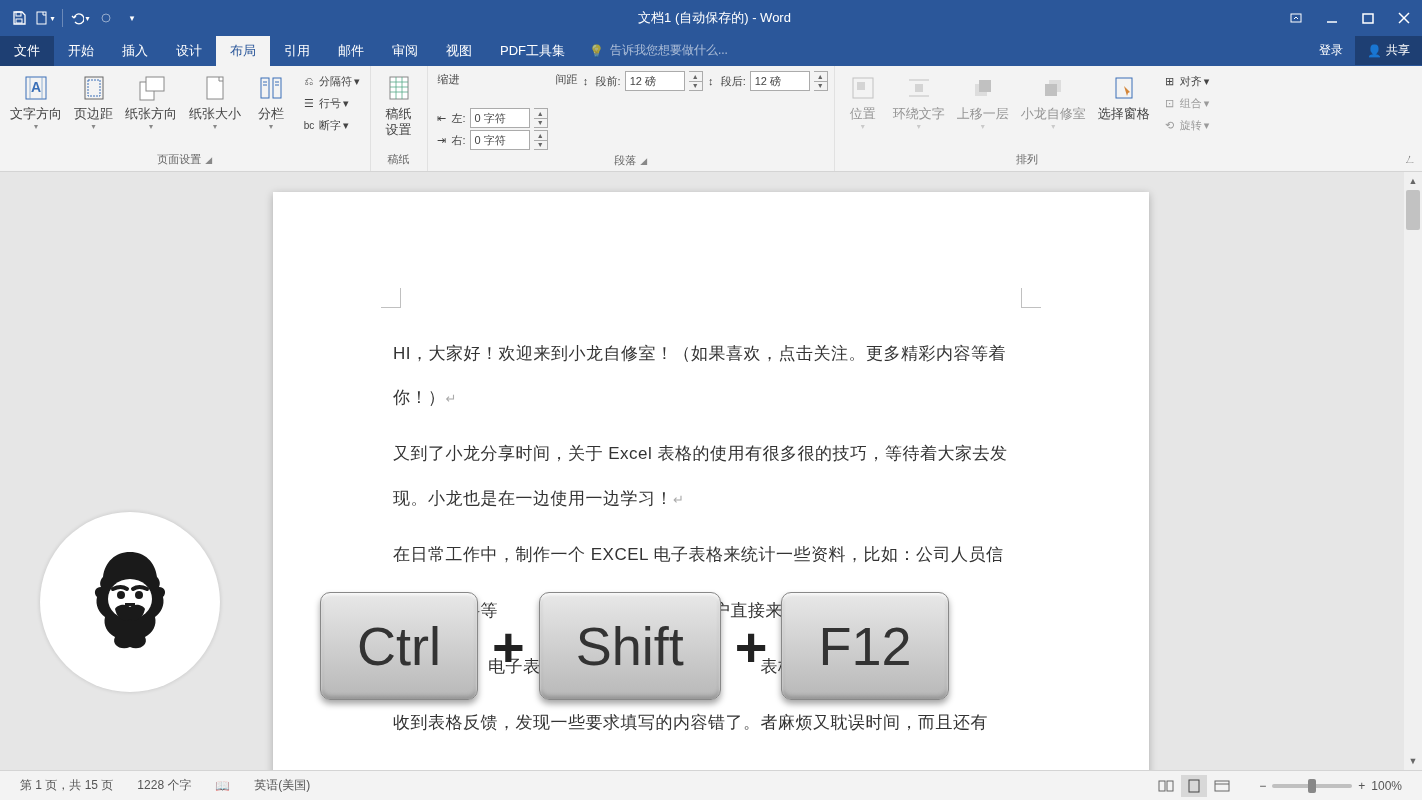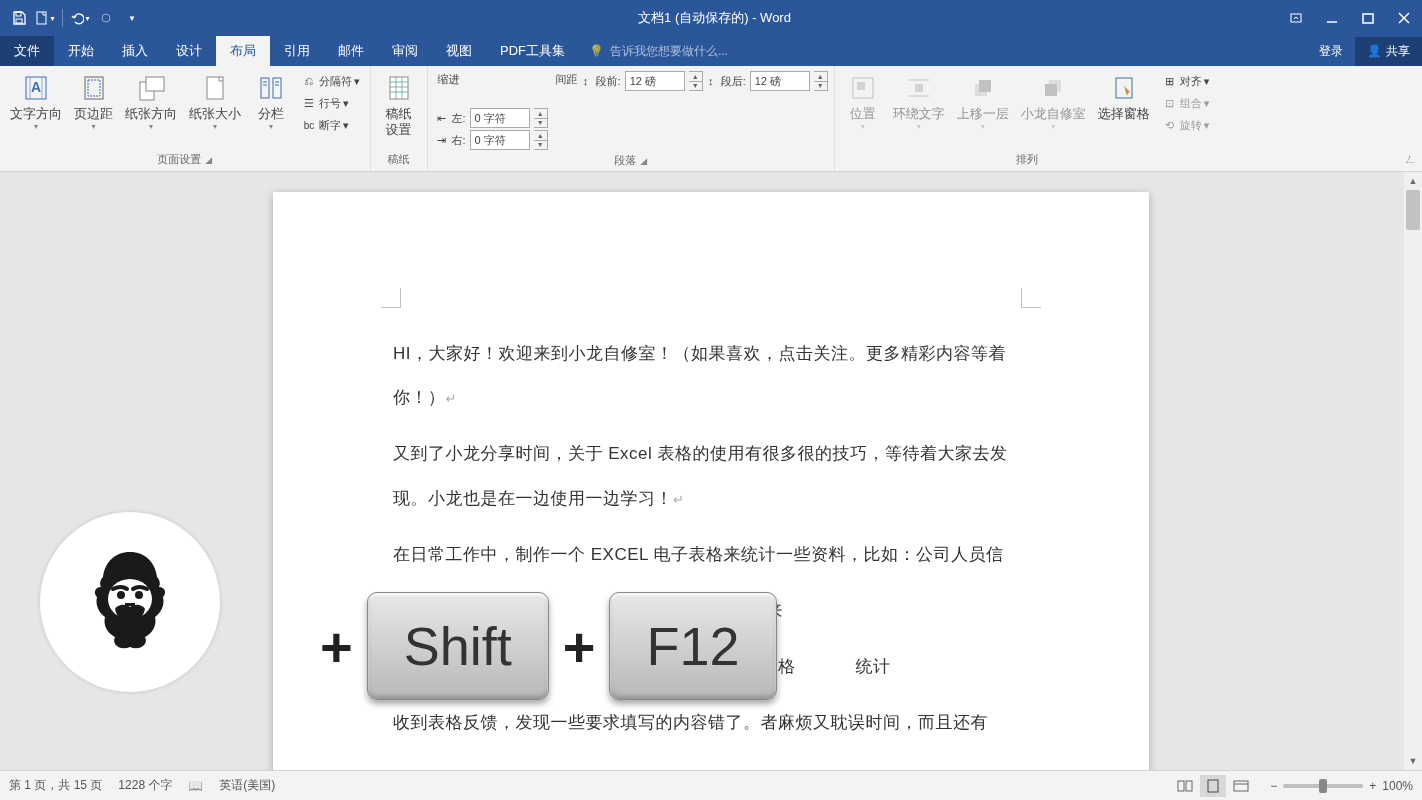--- a/index.html
+++ b/index.html
@@ -8,21 +8,21 @@
 
 .titlebar { height: 36px; background: #2b579a; display: flex; align-items: center; color: #fff; font-size: 12px; }
 .qat { display: flex; align-items: center; gap: 4px; padding: 0 8px; }
 .qat-item { width: 22px; height: 22px; display: flex; align-items: center; justify-content: center; cursor: pointer; border-radius: 2px; }
 .qat-sep { width: 1px; height: 18px; background: rgba(255,255,255,0.3); margin: 0 2px; }
 .title-text { flex: 1; text-align: center; font-size: 13px; }
 .winbtns { display: flex; }
 .winbtn { width: 36px; height: 36px; display: flex; align-items: center; justify-content: center; cursor: pointer; }
 
 
-.tabbar { height: 30px; background: #2b579a; display: flex; align-items: center; color: #fff; font-size: 13px; }
+.tabbar { height: 30px; background: #2b579a; display: flex; align-items: flex-start; color: #fff; font-size: 13px; }
 .tab { padding: 6px 14px; cursor: pointer; }
 .tab.active { background: #f3f3f3; color: #2b579a; }
 .tab.file { background: #1e3f73; }
 .tellme { padding: 6px 10px; color: rgba(255,255,255,0.6); display: flex; align-items: center; gap: 6px; font-size: 12px; }
 .tabright { margin-left: auto; display: flex; align-items: center; }
 .tabright .rbtn { padding: 6px 12px; cursor: pointer; font-size: 12px; }
 .tabright .share { background: #1e3f73; display: flex; align-items: center; gap: 4px; }
 
 
 .ribbon { height: 106px; background: #f3f3f3; border-bottom: 1px solid #d4d4d4; display: flex; position: relative; }
@@ -67,21 +67,21 @@
 .watermark { position: absolute; bottom: 48px; left: 30px; width: 200px; height: 240px; display: flex; flex-direction: column; align-items: center; pointer-events: none; }
 .watermark .circle { width: 180px; height: 180px; border-radius: 50%; background: #fff; display: flex; align-items: center; justify-content: center; box-shadow: 0 0 4px rgba(0,0,0,0.15); }
 .watermark .brandtext { font-size: 30px; font-family: "KaiTi","STKaiti",serif; color: #222; margin-top: 4px; }
 
 
 .keyoverlay { position: absolute; top: 592px; left: 320px; display: flex; align-items: center; gap: 14px; }
 .keycap { background: linear-gradient(to bottom, #e8e8e8, #b8b8b8); border: 1px solid #888; border-radius: 10px; box-shadow: 0 4px 6px rgba(0,0,0,0.35), inset 0 2px 3px rgba(255,255,255,0.8), inset 0 -3px 4px rgba(0,0,0,0.2); padding: 22px 36px; font-size: 54px; font-weight: 500; color: #333; font-family: Arial, sans-serif; }
 .plus { font-size: 56px; font-weight: 900; color: #222; }
 
 
-.statusbar { position: absolute; bottom: 0; left: 0; right: 0; height: 30px; background: #f3f3f3; border-top: 1px solid #d4d4d4; display: flex; align-items: center; font-size: 12px; color: #555; padding: 0 9px; gap: 16px; }
+.statusbar { position: absolute; bottom: 0; left: 0; right: 0; height: 30px; background: #f3f3f3; border-top: 1px solid #d4d4d4; display: flex; align-items: center; font-size: 12px; color: #555; padding: 0 20px; gap: 24px; }
 .statusbar .sitem { display: flex; align-items: center; gap: 4px; cursor: pointer; }
 .statusbar .spacer { flex: 1; }
 .viewbtns { display: flex; gap: 2px; }
 .viewbtn { width: 26px; height: 22px; display: flex; align-items: center; justify-content: center; cursor: pointer; color: #666; }
 .zoomsec { display: flex; align-items: center; gap: 6px; }
 .zslider { width: 80px; height: 4px; background: #c0c0c0; position: relative; border-radius: 2px; }
 .zslider .zt { position: absolute; left: 50%; top: -5px; width: 8px; height: 14px; background: #888; border-radius: 2px; transform: translateX(-50%); }
 </style>
 </head>
 <body>
@@ -415,20 +415,21 @@
       <ellipse cx="56" cy="58" rx="4" ry="4" fill="#1a1a1a"></ellipse>
       <ellipse cx="74" cy="58" rx="4" ry="4" fill="#1a1a1a"></ellipse>
       <path d="M48 52 Q56 48 62 52 M68 52 Q74 48 82 52" stroke="#1a1a1a" stroke-width="4" fill="none" stroke-linecap="round"></path>
       <path d="M50 72 C52 68 60 66 65 70 C70 66 78 68 80 72 C78 82 70 86 65 82 C60 86 52 82 50 72 Z" fill="#1a1a1a"></path>
       <rect x="60" y="66" width="10" height="3" fill="#1a1a1a"></rect>
     </svg>
   </div>
 </div>
 
 <div class="keyoverlay">
+  <div class="keycap">Ctrl</div>
   <div class="plus">+</div>
   <div class="keycap">Shift</div>
   <div class="plus">+</div>
   <div class="keycap">F12</div>
 </div>
 
 <div class="statusbar">
   <div class="sitem">第 1 页，共 15 页</div>
   <div class="sitem">1228 个字</div>
   <div class="sitem">📖</div>

